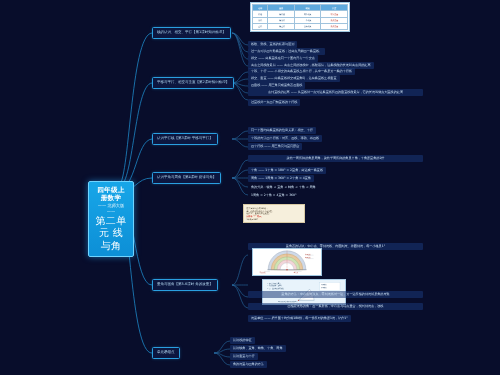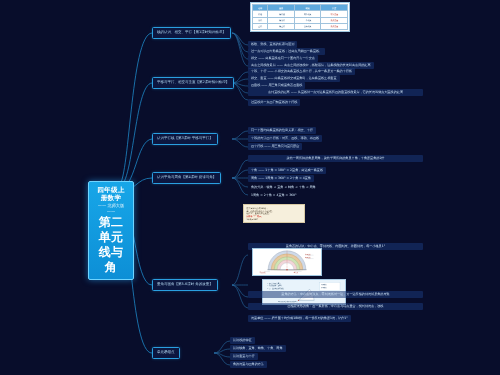--- a/index.html
+++ b/index.html
@@ -20,21 +20,21 @@
     border:1px solid #6fd4ff;
     border-radius:2px;
     color:#ffffff;
     text-align:center;
     padding:4px 5px;
     line-height:1.25;
     box-shadow:0 0 6px rgba(40,170,255,.55);
   }
   .root .r1{font-size:6.6px;font-weight:bold;letter-spacing:.3px;}
   .root .r2{font-size:4.2px;opacity:.92;margin:1px 0;}
-  .root .r3{font-size:12px;font-weight:bold;letter-spacing:.3px;}
+  .root .r3{font-size:10px;font-weight:normal;letter-spacing:.3px;}
 
   
   .branch{
     background:#0c1740;
     border:1px solid #2a9fe0;
     border-radius:1.5px;
     color:#b9ddf5;
     font-size:3.5px;
     line-height:1.1;
     padding:3px 4px;

